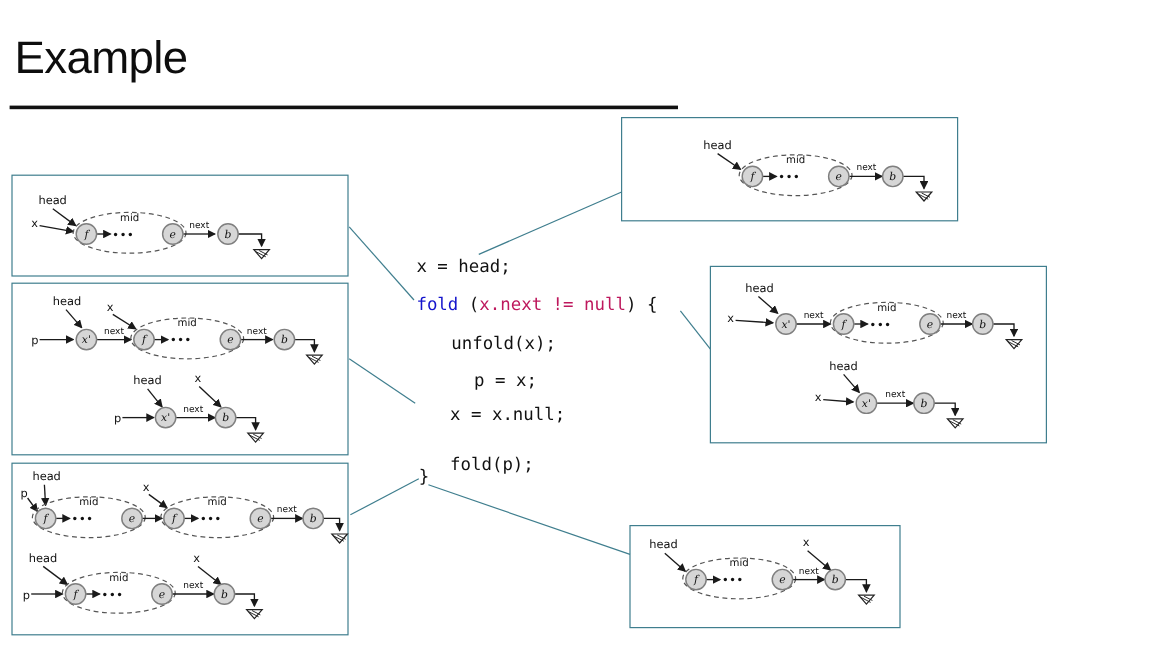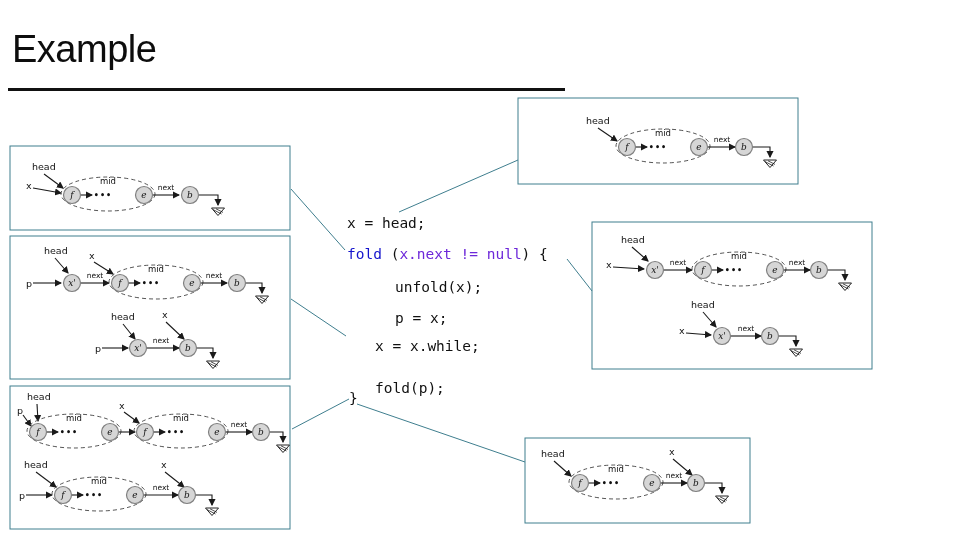--- a/index.html
+++ b/index.html
@@ -6,21 +6,21 @@
   html,body { width:960px; height:540px; background:#ffffff; overflow:hidden;
               font-family:"Liberation Sans", sans-serif; position:relative; }
   .title { position:absolute; left:12px; top:28px; font-size:38px; font-weight:400;
            color:#0d0d0d; letter-spacing:-0.5px; }
   .rule  { position:absolute; left:8px; top:88px; width:557px; height:3px; background:#111; }
   svg.layer { position:absolute; left:0; top:0; }
   .code { position:absolute; left:0; top:0; width:796px; height:540px;
           font-family:"DejaVu Sans Mono", monospace; font-size:14.5px; color:#111; }
   .cl { position:absolute; white-space:pre; }
   .kw   { color:#1414cc; }
-  .cond { color:#6d28d9; }
+  .cond { color:#be185d; }
   
   .bx { fill:none; stroke:#3f7e8e; stroke-width:1; }
   .cn { stroke:#3f7e8e; stroke-width:1; }
   .ar { fill:none; stroke:#1a1a1a; stroke-width:1.1; marker-end:url(#arr); }
   .nd { fill:#d6d6d6; stroke:#7f7f7f; stroke-width:1.2; }
   .el { fill:none; stroke:#555; stroke-width:1; stroke-dasharray:4 3; }
   .lb { font:9.5px "DejaVu Sans", sans-serif; fill:#111; }
   .sm { font:7.5px "DejaVu Sans", sans-serif; fill:#111; text-anchor:middle; }
   .md { font:8.5px "DejaVu Sans", sans-serif; fill:#111; text-anchor:middle; }
   .nt { font:italic 9px "DejaVu Serif", serif; fill:#111; text-anchor:middle; }
@@ -249,18 +249,18 @@
     <circle class="nd" cx="696" cy="483" r="8.5"></circle>
     <text class="nt" x="696" y="486">b</text>
     <polyline class="ar" points="705,483 722,483 722,493"></polyline>
     <use href="#gnd" x="722" y="496"></use>
   </g>
 </svg>
 
 <div class="code">
   <div class="cl" style="left:347px;top:215px">x = head;</div>
   <div class="cl" style="left:347px;top:246px"><span class="kw">fold</span><span> (</span><span class="cond">x.next != null</span><span>) {</span></div>
-  <div class="cl" style="left:395px;top:279px">unfold(x);</div>
+  <div class="cl" style="left:376px;top:279px">unfold(x);</div>
   <div class="cl" style="left:395px;top:310px">p = x;</div>
-  <div class="cl" style="left:375px;top:338px">x = x.while;</div>
+  <div class="cl" style="left:375px;top:338px">x = x.null;</div>
   <div class="cl" style="left:375px;top:380px">fold(p);</div>
   <div class="cl" style="left:349px;top:390px">}</div>
 </div>
 
 </body></html>

